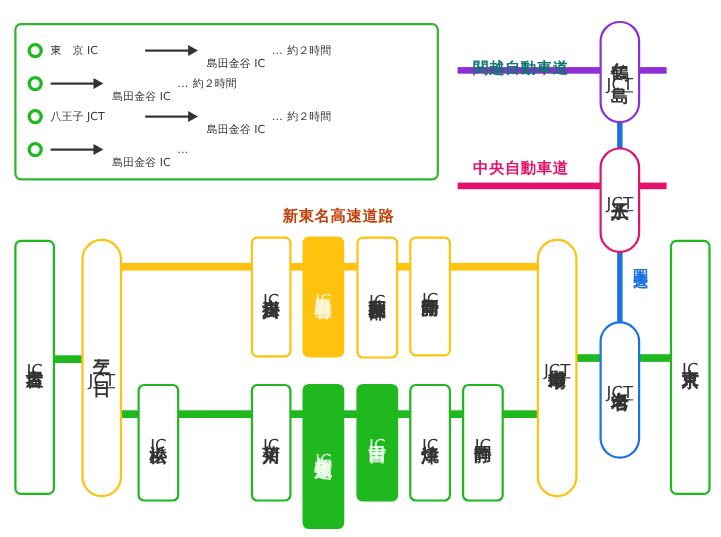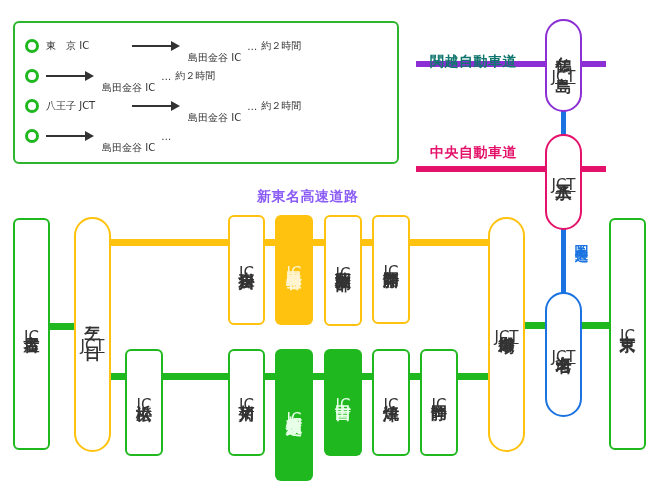--- a/index.html
+++ b/index.html
@@ -90,21 +90,21 @@
 
 <div class="line purple-line" style="left:416px; top:61px; width:190px; height:6px;"></div>
 <div class="road-label" style="left:430px; top:53px; color:#0f766e;">関越自動車道</div>
 <div class="line pink-line" style="left:416px; top:166px; width:190px; height:6px;"></div>
 <div class="road-label" style="left:430px; top:144px; color:#e4126a;">中央自動車道</div>
 
 <div class="line blue-line" style="left:561px; top:110px; width:5px; height:186px;"></div>
 <div class="road-label vertical" style="left:573px; top:234px; color:#1a73e0;">圏央道</div>
 
 <div class="line yellow-line" style="left:110px; top:239px; width:380px; height:7px;"></div>
-<div class="road-label" style="left:257px; top:188px; color:#8b5cf6;">新東名高速道路</div>
+<div class="road-label" style="left:257px; top:188px; color:#c2410c;">新東名高速道路</div>
 
 <div class="line green-line" style="left:49px; top:323px; width:27px; height:7px;"></div>
 <div class="line green-line" style="left:110px; top:373px; width:380px; height:7px;"></div>
 <div class="line green-line" style="left:524px; top:322px; width:86px; height:7px;"></div>
 
 <div class="box ic-green" style="left:13px; top:218px; width:37px; height:232px;">
   <div class="inner">
       <span class="lbl">名古屋</span>
       <span class="sfx">IC</span>
     </div>

